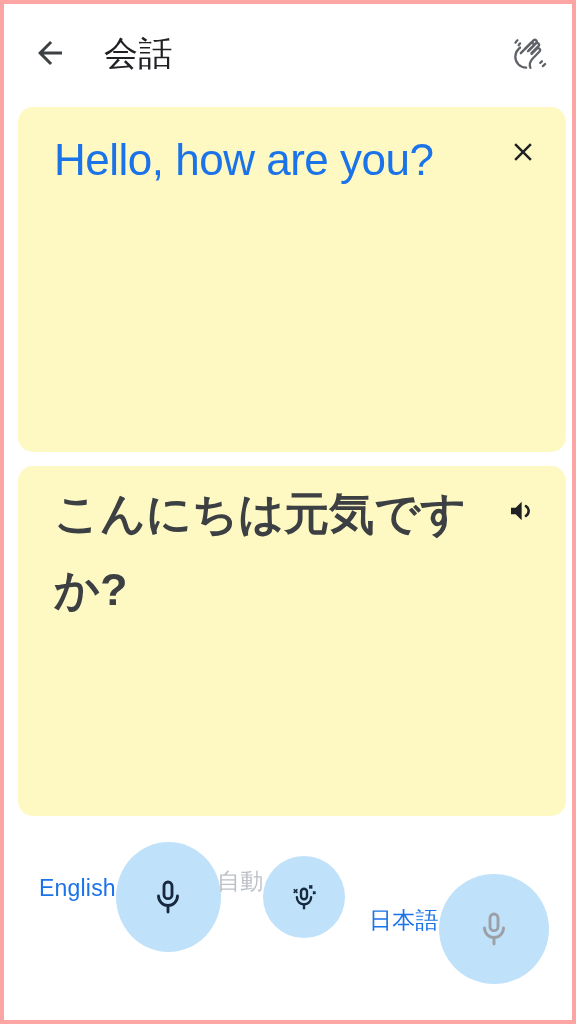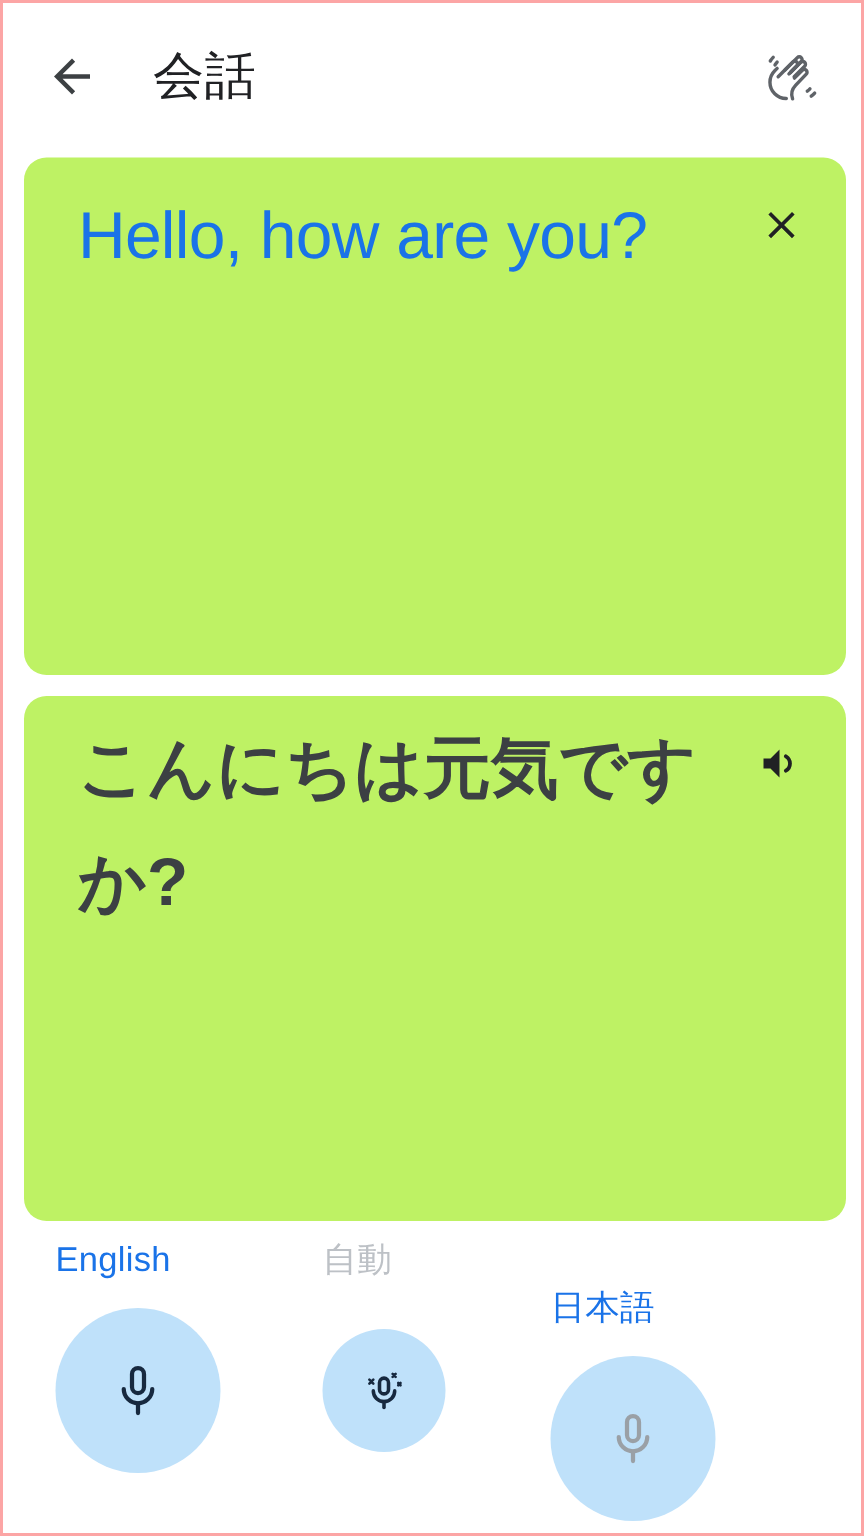--- a/index.html
+++ b/index.html
@@ -11,21 +11,21 @@
     width: 576px;
     height: 1024px;
     font-family: "Liberation Sans", "DejaVu Sans", sans-serif;
     overflow: hidden;
   }
   #screen {
     position: relative;
     width: 576px;
     height: 1024px;
     box-sizing: border-box;
-    border: 2px solid #fca5a5;
+    border: 4px solid #fca5a5;
     background: #ffffff;
     overflow: hidden;
   }
 
   
   .appbar {
     position: absolute;
     left: 0; top: 0;
     width: 570px;
     height: 97px;
@@ -54,21 +54,21 @@
     margin-right: 18px;
     display: flex; align-items: center; justify-content: center;
     cursor: pointer;
   }
 
   
   .card {
     position: absolute;
     left: 14px;
     width: 548px;
-    background: #bef264;
+    background: #fef9c3;
     border-radius: 15px;
     box-sizing: border-box;
   }
   #card-source { top: 103px; height: 345px; }
   #card-target { top: 462px; height: 350px; }
 
   .card-text {
     position: absolute;
     left: 36px;
     top: 22px;
@@ -106,21 +106,22 @@
     position: absolute;
     left: 3px;
     bottom: 3px;
     width: 570px;
     height: 200px;
     background: #ffffff;
   }
   .mic-col {
     position: absolute;
     display: flex;
-    flex-direction: column;
+    flex-direction: row;
+    align-items: center;
   }
   #mic-col-left   { left: 32px;  top: 6px; width: 182px; }
   #mic-col-center { left: 210px; top: 6px; width: 156px; }
   #mic-col-right  { left: 362px; top: 6px; width: 182px; margin-top: 32px; }
 
   .mic-label {
     font-size: 23px;
     line-height: 28px;
     white-space: nowrap;
     letter-spacing: 0.2px;

